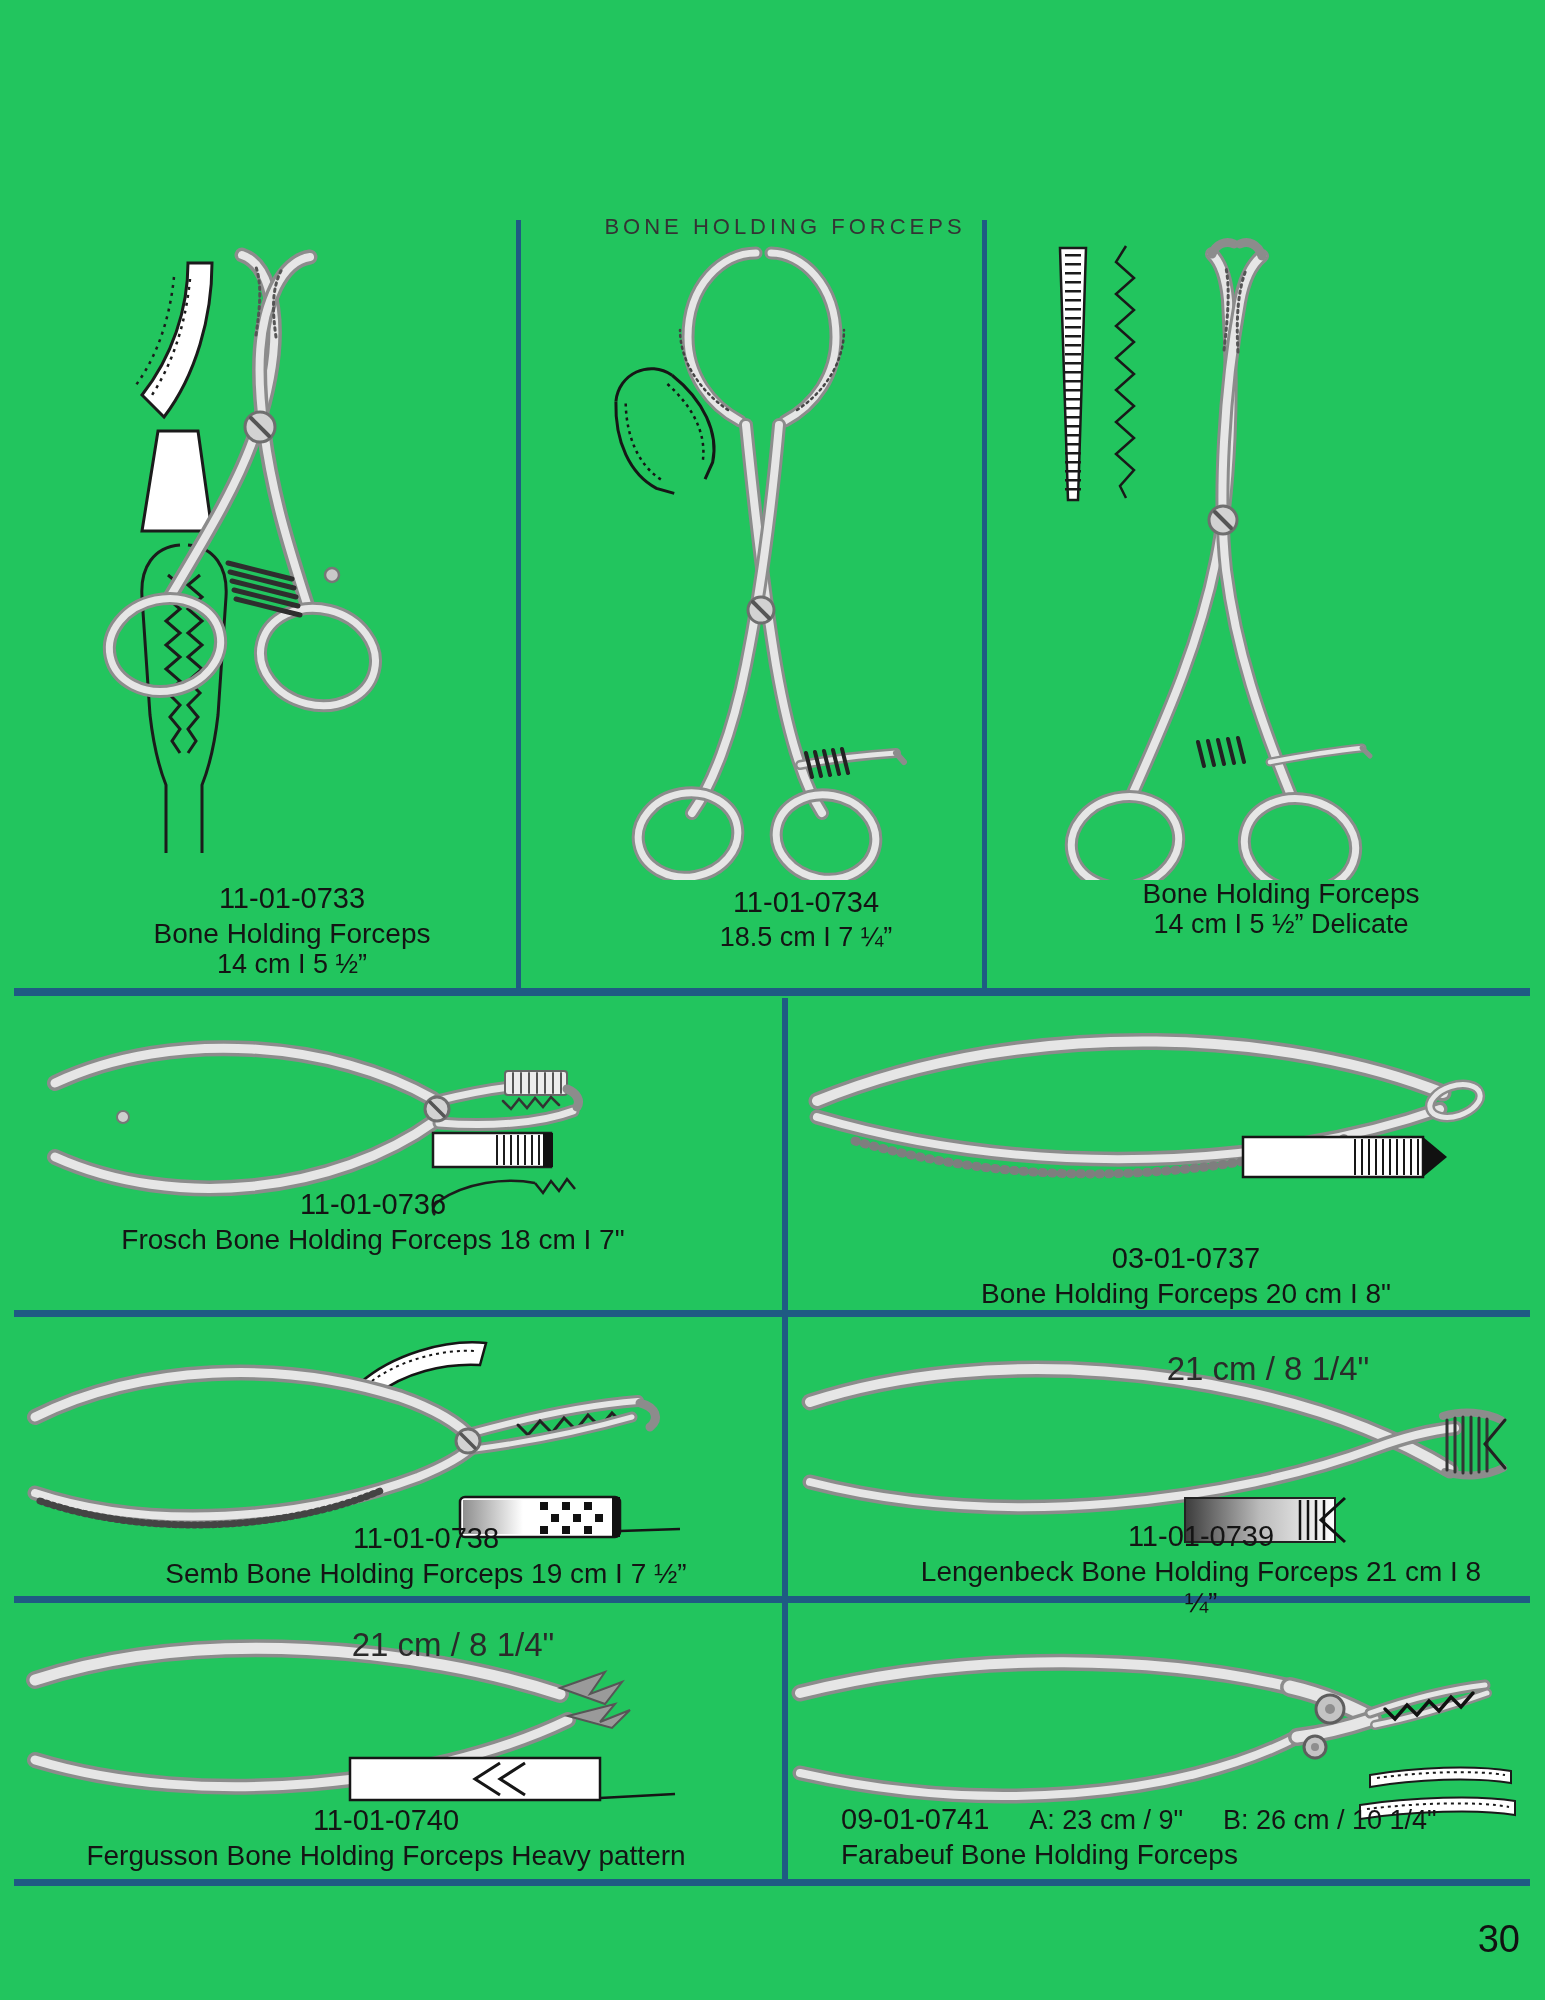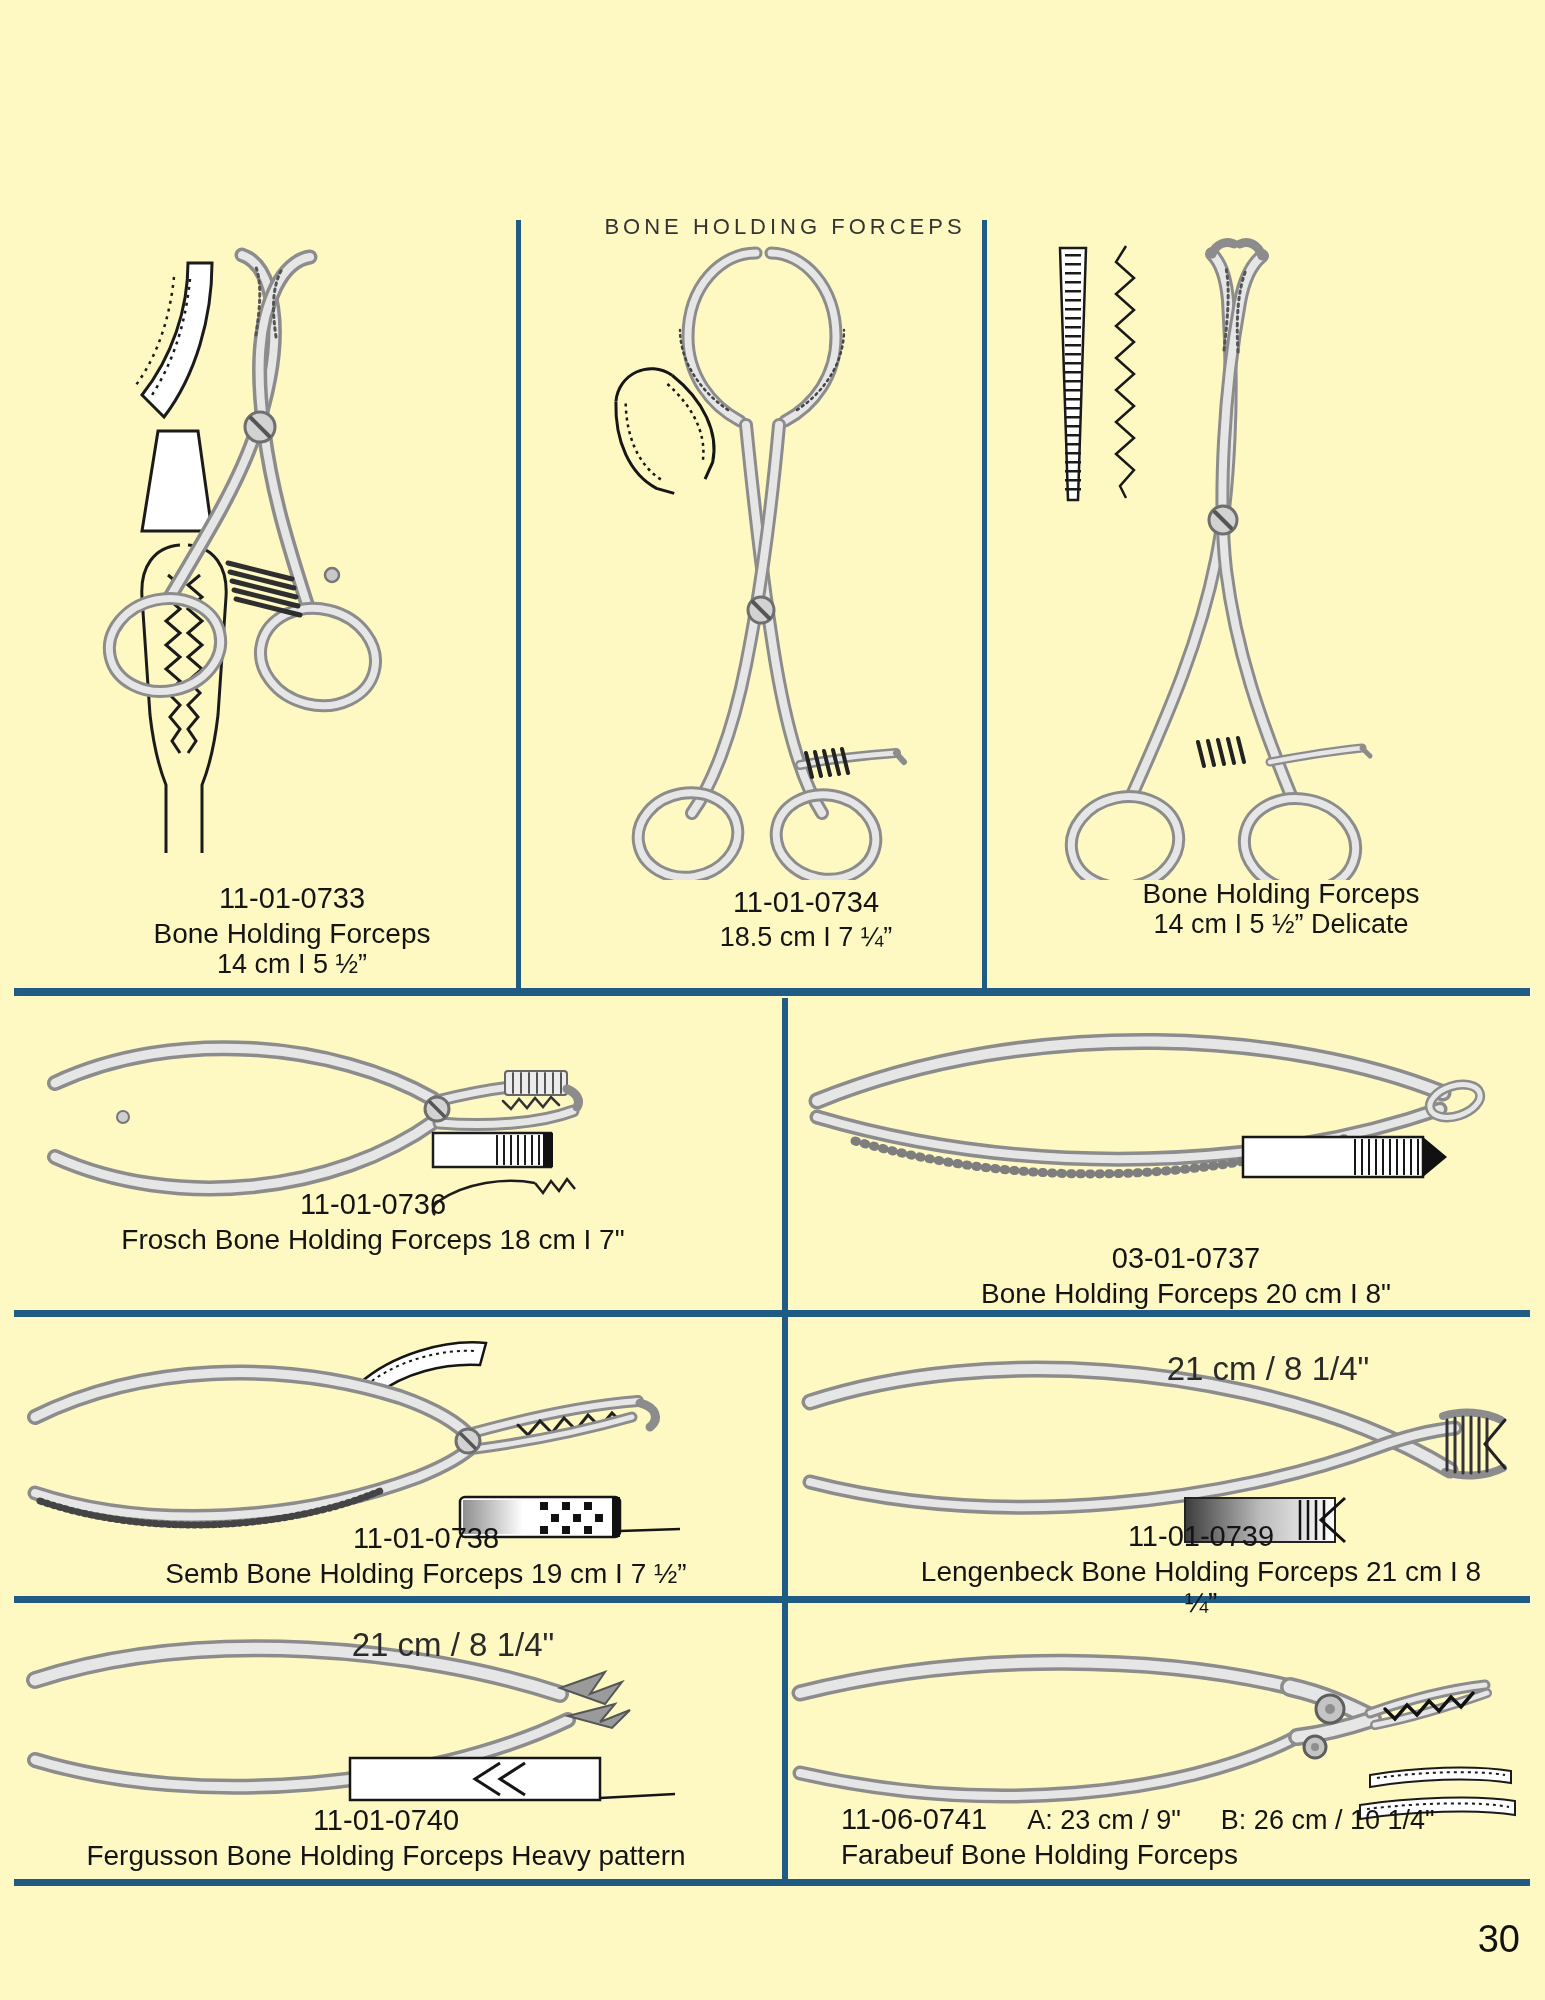--- a/index.html
+++ b/index.html
@@ -1,17 +1,17 @@
 <!DOCTYPE html>
 <html><head>
 <meta charset="utf-8">
 <style>
   html,body{margin:0;padding:0;background:#ffffff;}
   .page{
-    position:relative;width:1545px;height:2000px;background:#fef9c3;overflow:hidden;
+    position:relative;width:1545px;height:2000px;background:#22c55e;overflow:hidden;
     font-family:"Liberation Sans",sans-serif;color:#161616;
   }
   .title{
     position:absolute;left:520px;top:214px;width:530px;text-align:center;
     font-size:22px;letter-spacing:4px;color:#343434;font-weight:400;
   }
   .vline{position:absolute;width:5px;background:#1f5b83;}
   .hline{position:absolute;height:8px;background:#1f5b83;}
   .vl-a{left:516px;top:220px;height:768px;}
   .vl-b{left:982px;top:220px;height:768px;}
@@ -451,21 +451,21 @@
       <g stroke="#1a1a1a">
         <path d="M585,150 C630,142 690,140 726,146 L726,158 C690,152 630,154 585,162 Z" fill="#fff" stroke-width="2"></path>
         <path d="M592,153 C635,147 690,145 720,150" fill="none" stroke-width="2" stroke-dasharray="3,4"></path>
         <path d="M575,180 C625,172 695,170 730,176 L730,190 C695,184 625,186 575,194 Z" fill="#fff" stroke-width="2"></path>
         <path d="M582,184 C630,178 695,176 724,182" fill="none" stroke-width="2" stroke-dasharray="3,4"></path>
       </g>
     </svg>
   </div>
   <div class="cap cap-0741">
     <span class="row">
-      <span class="code">11-06-0741</span>
+      <span class="code">09-01-0741</span>
       <span class="size">A: 23 cm / 9"</span>
       <span class="size">B: 26 cm / 10 1/4"</span>
     </span>
     <span class="name">Farabeuf Bone Holding Forceps</span>
   </div>
 
   <div class="pageno">30</div>
 </div>
 
 </body></html>

